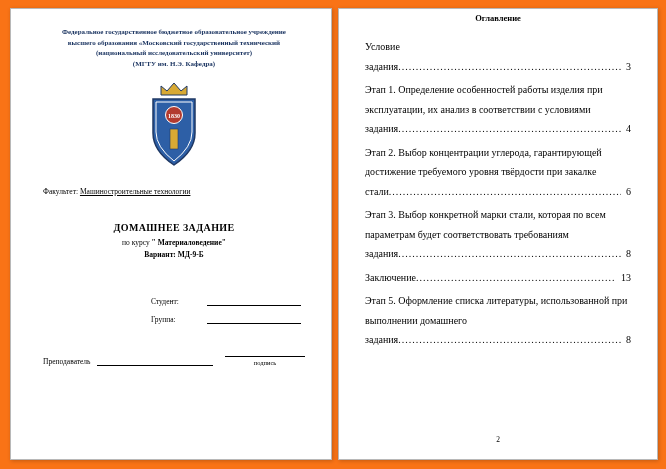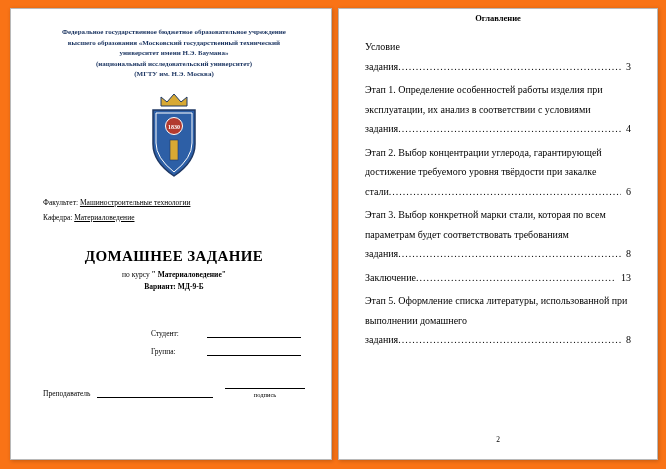--- a/index.html
+++ b/index.html
@@ -26,21 +26,21 @@
   .uni-header { color: #1f3864; font-weight: bold; font-size: 7px; text-align: center; line-height: 1.5; margin-top: 2px; }
 
   .emblem-wrap { text-align: center; margin: 12px 0 8px; }
   .emblem-wrap svg { display: inline-block; }
   .emblem-wrap text { font-family: "Liberation Serif", serif; font-weight: bold; }
 
   .meta-block { margin-top: 14px; }
   .meta-line { font-size: 7.5px; margin-top: 6px; }
   .meta-line .value { text-decoration: underline; }
 
-  .doc-title { text-align: center; font-weight: bold; font-size: 15px; letter-spacing: 0.4px; margin-top: 26px; }
+  .doc-title { text-align: center; font-weight: bold; font-size: 10px; letter-spacing: 0.4px; margin-top: 26px; }
   .course-line { text-align: center; font-size: 7.5px; margin-top: 5px; }
   .course-line .course-name { font-weight: bold; }
   .variant-line { text-align: center; font-size: 7.5px; font-weight: bold; margin-top: 3px; }
 
   .student-block { margin: 38px 4px 0 auto; width: 150px; font-size: 7.5px; }
   .sg-row { display: flex; align-items: flex-end; margin-bottom: 9px; }
   .sg-row .label { width: 52px; text-align: left; margin-right: 4px; }
   .sg-row .line { flex: 1; border-bottom: 1px solid #000; height: 9px; }
 
   .teacher-row { display: flex; align-items: flex-end; margin-top: 24px; font-size: 7.5px; }
@@ -67,44 +67,39 @@
 </head>
 <body>
 
 <div class="canvas">
 
   <div class="page page-left">
 
     <div class="uni-header">
       <div>Федеральное государственное бюджетное образовательное учреждение</div>
       <div>высшего образования «Московский государственный технический</div>
-      <div>университет имени Н.Э. Баумана»</div>
       <div>(национальный исследовательский университет)</div>
-      <div>(МГТУ им. Н.Э. Москва)</div>
+      <div>(МГТУ им. Н.Э. Кафедра)</div>
     </div>
 
     <div class="emblem-wrap">
       <svg width="58" height="88" viewBox="0 0 58 88">
         <path d="M16 14 L16 5 L22 10 L29 2 L36 10 L42 5 L42 14 Z" fill="#d8a933" stroke="#1f3864" stroke-width="1"></path>
         <path d="M8 18 H50 V52 Q50 70 29 84 Q8 70 8 52 Z" fill="#2d5fa6" stroke="#1f3864" stroke-width="1.5"></path>
         <path d="M11 21 H47 V51 Q47 66 29 80 Q11 66 11 51 Z" fill="none" stroke="#ffffff" stroke-width="1"></path>
         <rect x="25" y="48" width="8" height="20" fill="#d8a933" stroke="#1f3864" stroke-width="0.6"></rect>
         <circle cx="29" cy="34" r="8.5" fill="#b23a2f" stroke="#ffffff" stroke-width="1"></circle>
         <text x="29" y="36.5" font-size="6" fill="#ffffff" text-anchor="middle">1830</text>
       </svg>
     </div>
 
     <div class="meta-block">
       <div class="meta-line">
         <span>Факультет:</span>
         <span class="value">Машиностроительные технологии</span>
-      </div>
-      <div class="meta-line">
-        <span>Кафедра:</span>
-        <span class="value">Материаловедение</span>
       </div>
     </div>
 
     <div class="doc-title">ДОМАШНЕЕ ЗАДАНИЕ</div>
     <div class="course-line">
       <span>по курсу</span>
       <span class="course-name">" Материаловедение"</span>
     </div>
     <div class="variant-line">Вариант: МД-9-Б</div>
 

